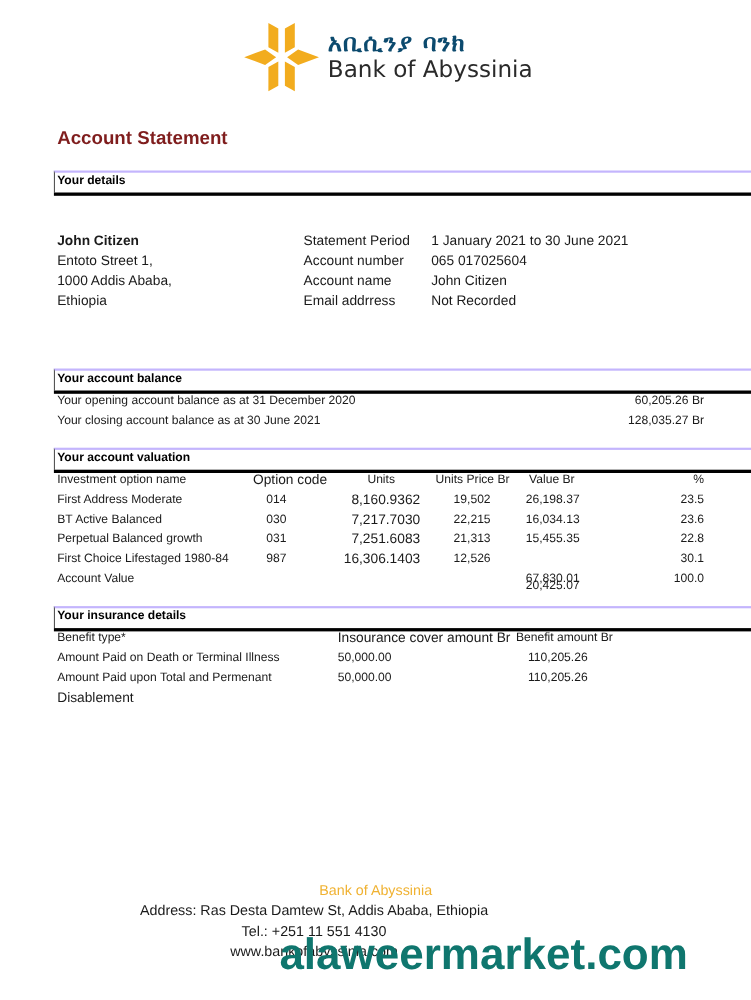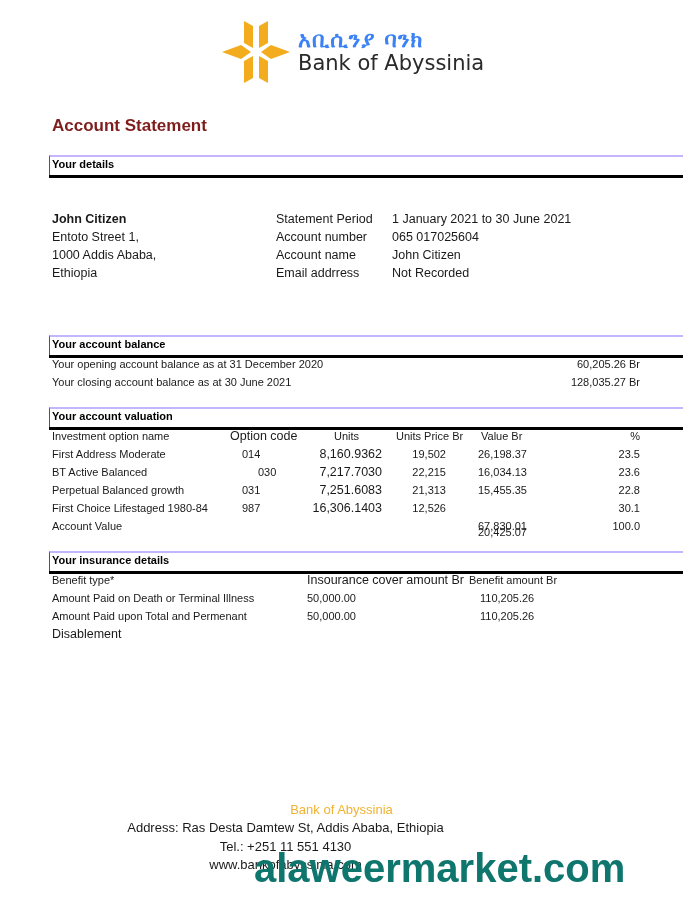--- a/index.html
+++ b/index.html
@@ -3,21 +3,21 @@
 <meta charset="utf-8">
 <style>
   html, body { margin: 0; padding: 0; background: #ffffff; }
   body { width: 683px; height: 909px; position: relative; overflow: hidden;
          font-family: "Liberation Sans", "DejaVu Sans", sans-serif; color: #1a1a1a; }
   .abs { position: absolute; white-space: nowrap; }
 
   
   .logo-mark { position: absolute; left: 221px; top: 20px; width: 70px; height: 64px; }
   .logo-amharic { position: absolute; left: 298px; top: 26px; font-family: "DejaVu Serif", serif;
-                  font-size: 22px; color: #3b82f6; font-weight: bold; letter-spacing: 1px; }
+                  font-size: 22px; color: #0c4a6e; font-weight: bold; letter-spacing: 1px; }
   .logo-name { position: absolute; left: 298px; top: 51px; font-size: 21px; color: #2a2a2a;
                font-family: "DejaVu Sans", sans-serif; }
 
   .doc-title { position: absolute; left: 52px; top: 116px; font-size: 17px; font-weight: bold;
                color: #7f1d1d; }
 
   
   .sec { position: absolute; left: 49px; width: 593px; height: 18px;
          border-top: 2px solid #c4b5fd; border-right: 2px solid #c8c8c8; border-left: 1px solid #555; padding-left: 44px; }
   .sec::after { content: ""; position: absolute; left: -1px; right: -2px; bottom: -3px; height: 3px; background: #000; }
@@ -94,21 +94,21 @@
   <div>
     <div class="abs t11" style="left:52px; top:448px;">First Address Moderate</div>
     <div class="abs t11" style="left:242px; top:448px;">014</div>
     <div class="abs t12 r" style="right:301px; top:447px;">8,160.9362</div>
     <div class="abs t11 r" style="right:237px; top:448px;">19,502</div>
     <div class="abs t11" style="left:478px; top:448px;">26,198.37</div>
     <div class="abs t11 r" style="right:43px; top:448px;">23.5</div>
   </div>
   <div>
     <div class="abs t11" style="left:52px; top:466px;">BT Active Balanced</div>
-    <div class="abs t11" style="left:242px; top:466px;margin-left:16px;">030</div>
+    <div class="abs t11" style="left:242px; top:466px;">030</div>
     <div class="abs t12 r" style="right:301px; top:465px;">7,217.7030</div>
     <div class="abs t11 r" style="right:237px; top:466px;">22,215</div>
     <div class="abs t11" style="left:478px; top:466px;">16,034.13</div>
     <div class="abs t11 r" style="right:43px; top:466px;">23.6</div>
   </div>
   <div>
     <div class="abs t11" style="left:52px; top:484px;">Perpetual Balanced growth</div>
     <div class="abs t11" style="left:242px; top:484px;">031</div>
     <div class="abs t12 r" style="right:301px; top:483px;">7,251.6083</div>
     <div class="abs t11 r" style="right:237px; top:484px;">21,313</div>

